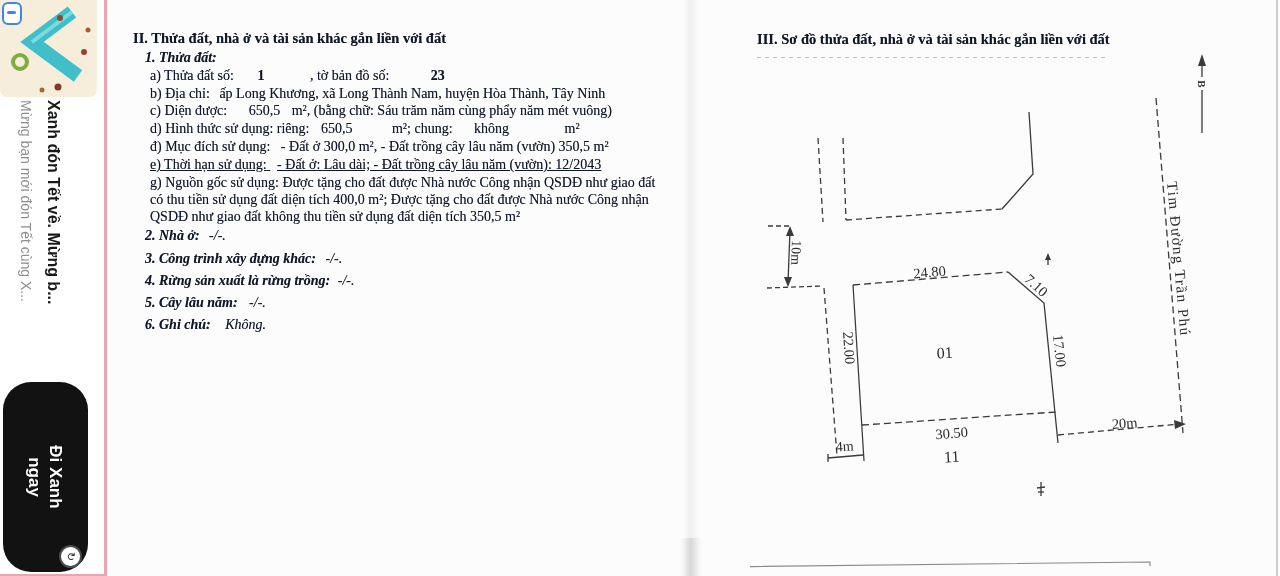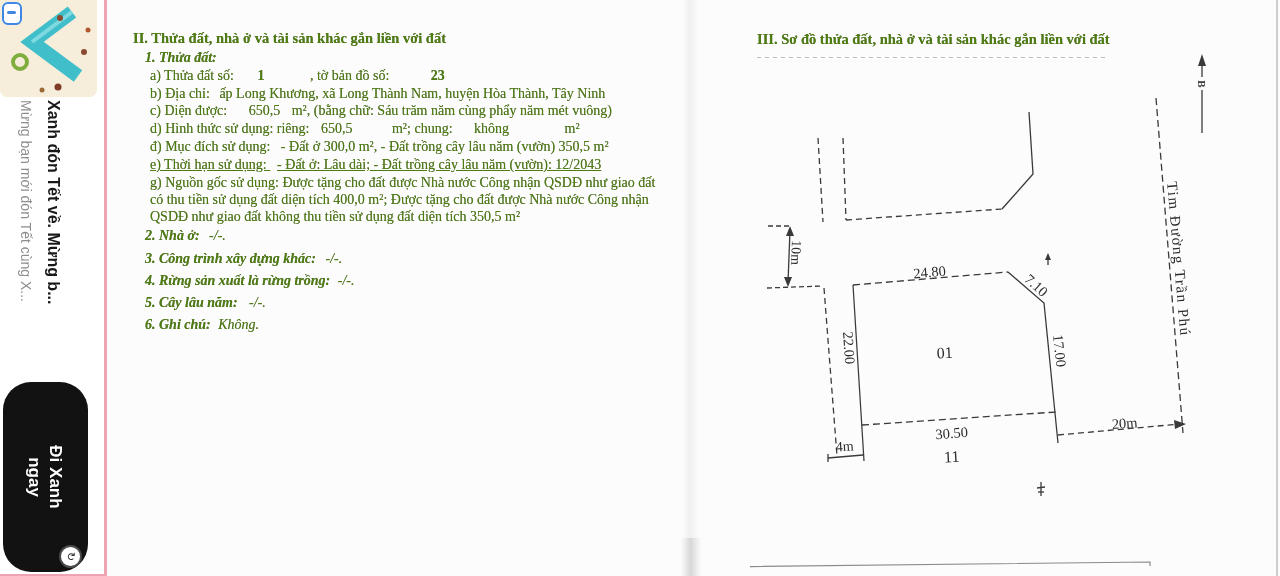--- a/index.html
+++ b/index.html
@@ -1,20 +1,20 @@
 <!DOCTYPE html>
 <html><head>
 <meta charset="utf-8">
 <style>
   html,body{margin:0;padding:0;background:#e8e8e8;}
   #screen{position:relative;width:1280px;height:576px;background:#fcfcfc;overflow:hidden;
           font-family:"Liberation Serif",serif;color:#1f1f1f;}
   .abs{position:absolute;}
   
-  .doc-line{position:absolute;white-space:nowrap;font-size:14px;color:#4d7c0f;
+  .doc-line{position:absolute;white-space:nowrap;font-size:14px;color:#0f172a;
             text-shadow:0 0 .45px rgba(40,40,40,.55);}
   .h2head{font-weight:bold;font-size:14.5px;}
   .bi{font-weight:bold;font-style:italic;}
   .it{font-style:italic;}
   .b{font-weight:bold;}
   .crease{left:683px;top:0;width:16px;height:576px;
           background:linear-gradient(to right,rgba(0,0,0,0),rgba(0,0,0,.05) 45%,rgba(0,0,0,0));}
   .crease2{left:680px;top:538px;width:22px;height:38px;
           background:linear-gradient(to right,rgba(0,0,0,0),rgba(0,0,0,.10) 50%,rgba(0,0,0,0));}
   .scan-edge{left:1276px;top:0;width:2px;height:576px;background:#cdcdcd;}
@@ -126,21 +126,21 @@
   <div class="doc-line" style="left:145px;top:273px;">
     <span class="bi">4. Rừng sản xuất là rừng trồng:</span>
     <span class="it" style="margin-left:4px;">-/-.</span>
   </div>
   <div class="doc-line" style="left:145px;top:295px;">
     <span class="bi">5. Cây lâu năm:</span>
     <span class="it" style="margin-left:8px;">-/-.</span>
   </div>
   <div class="doc-line" style="left:145px;top:317px;">
     <span class="bi">6. Ghi chú:</span>
-    <span class="it" style="margin-left:4px;">Không.</span>
+    <span class="it" style="margin-left:11px;">Không.</span>
   </div>
 
   <div class="doc-line h2head" style="left:757px;top:31px;">III. Sơ đồ thửa đất, nhà ở và tài sản khác gắn liền với đất</div>
 
   <svg class="abs" style="left:750px;top:45px;" width="512" height="531" viewBox="750 45 512 531" font-family="Liberation Serif,serif" fill="none" stroke="#3a3a3a" stroke-width="1.3">
 
     <line x1="757" y1="57.5" x2="1108" y2="57.5" stroke="#bdbdbd" stroke-width="1" stroke-dasharray="4,4"></line>
 
     <g>
       <line x1="1202" y1="133" x2="1202" y2="62"></line>

